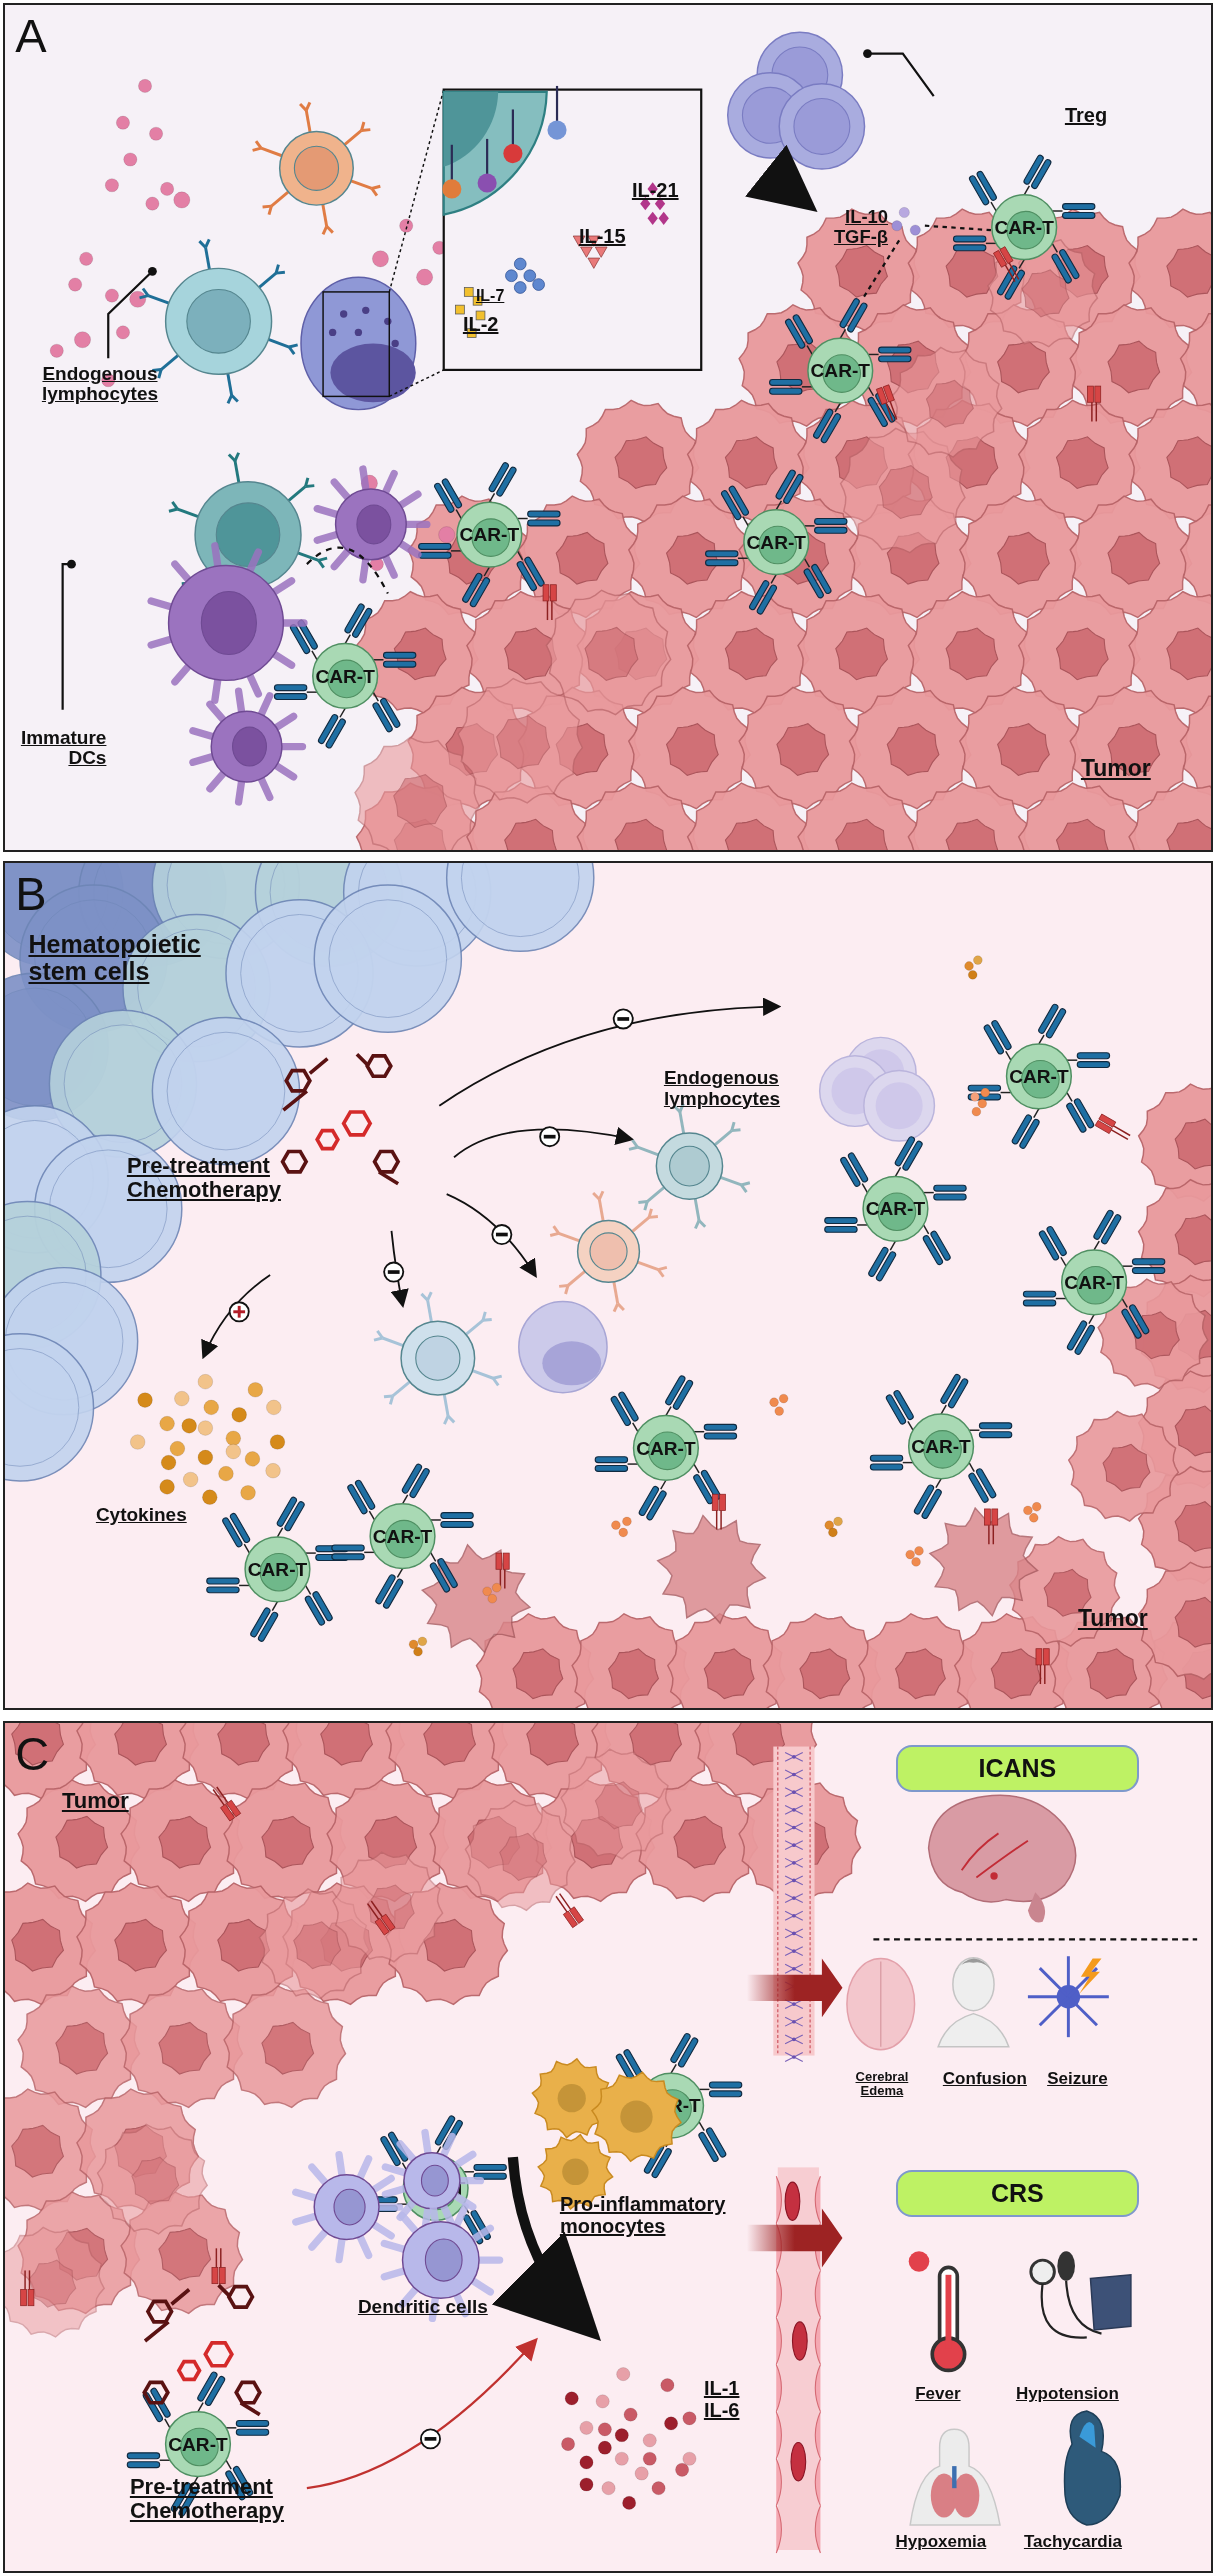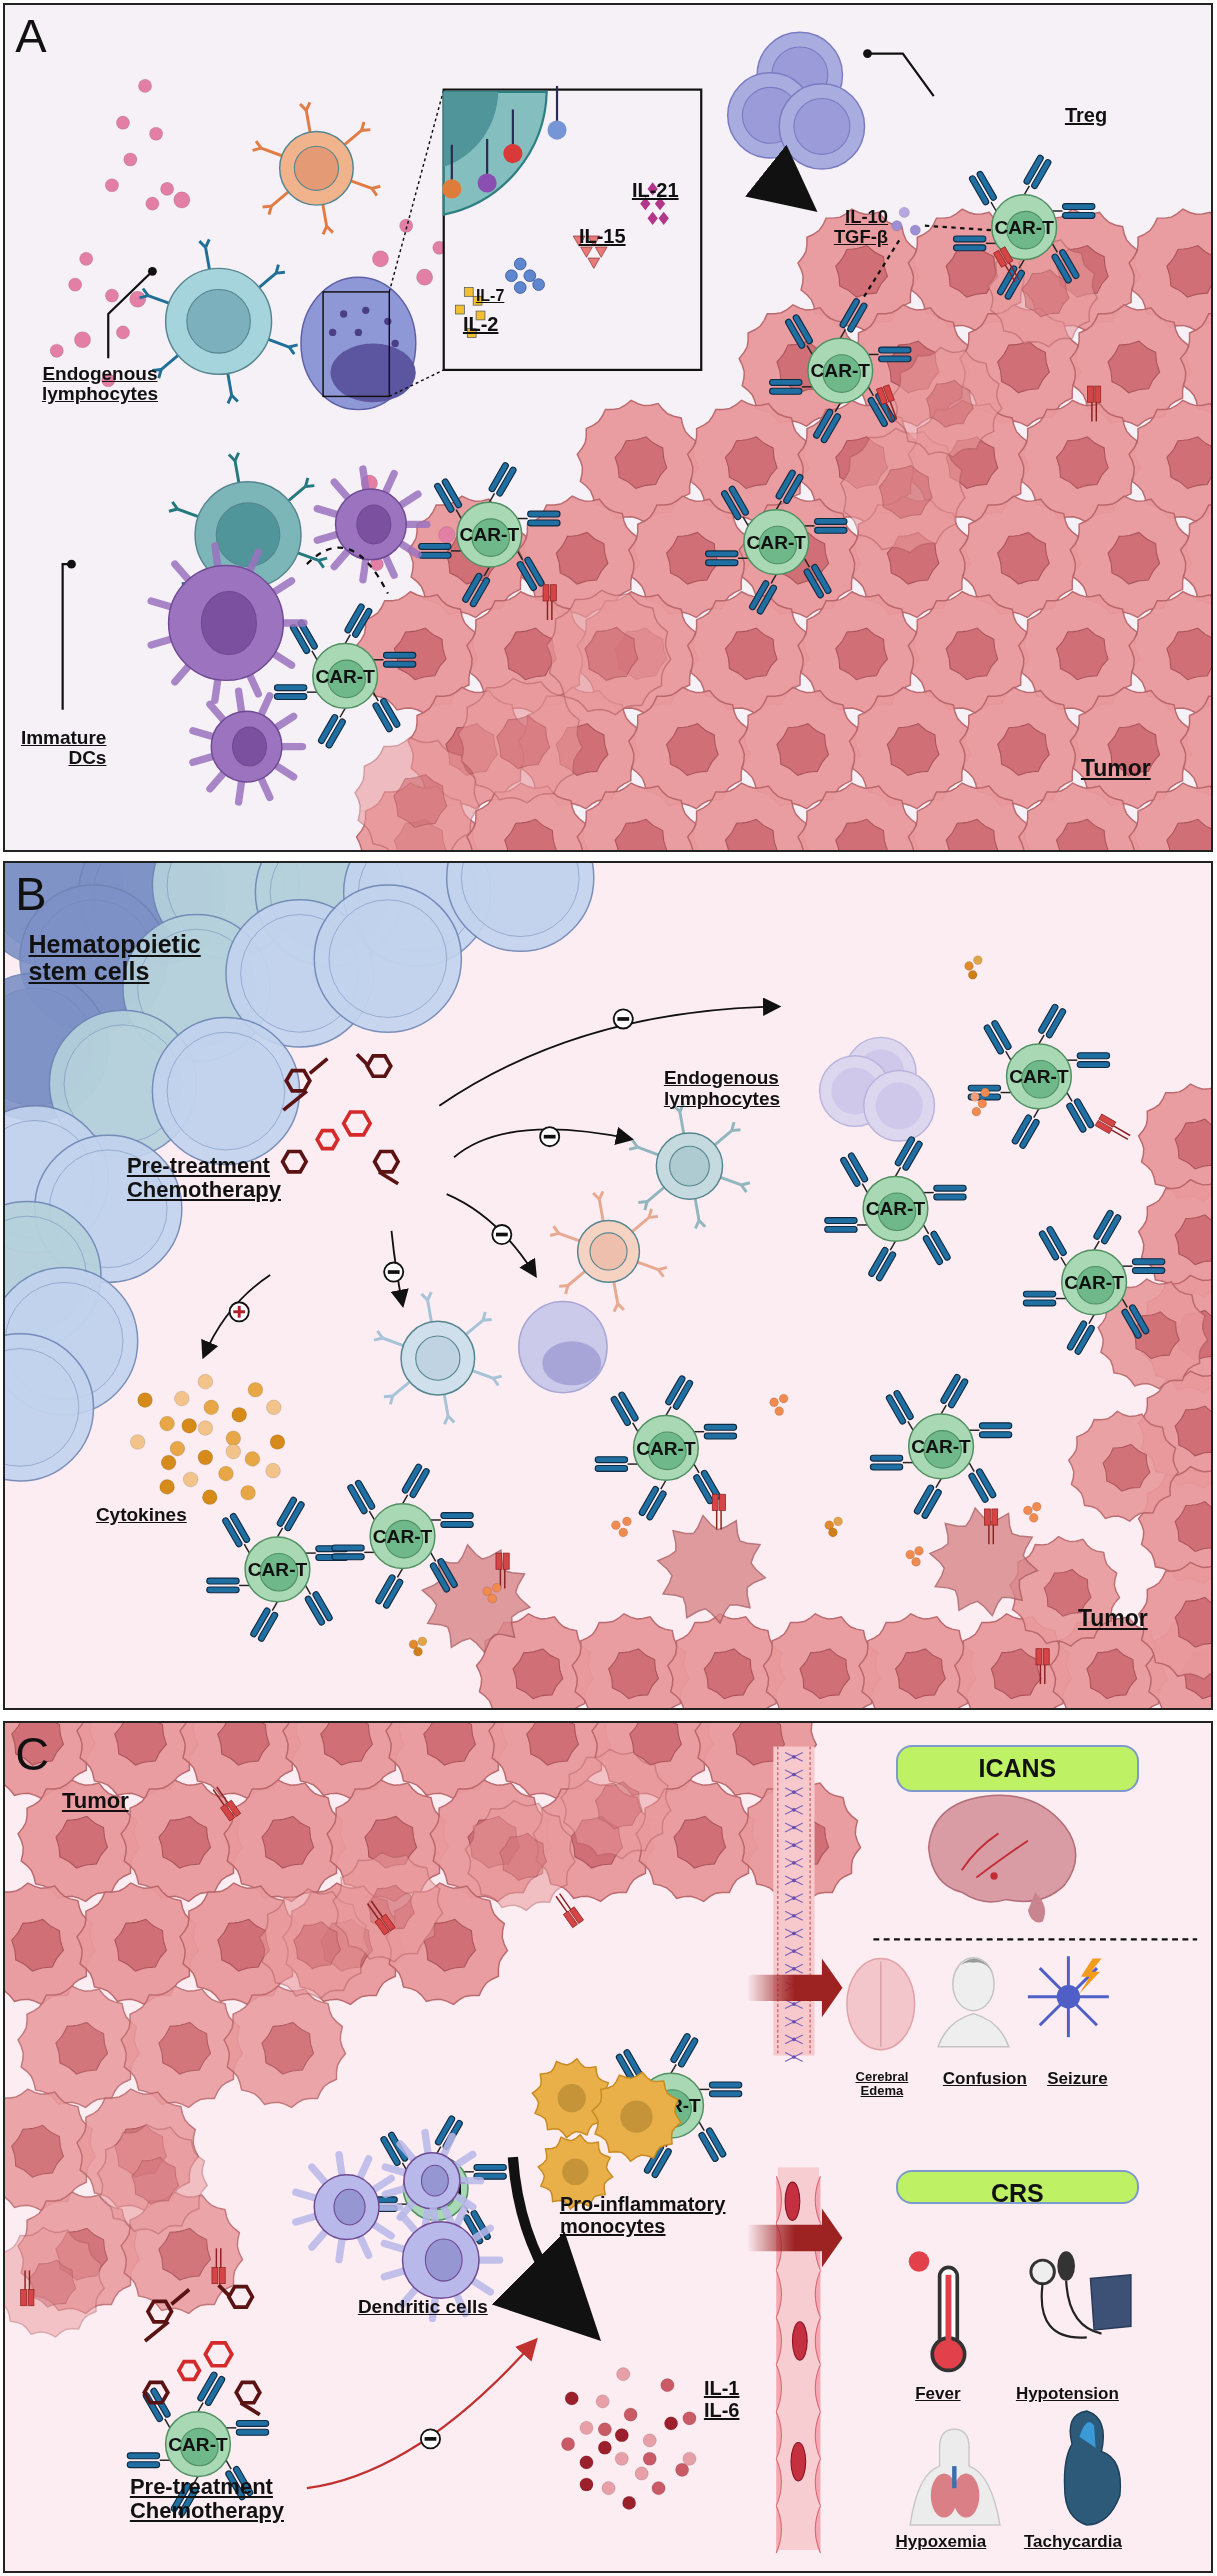--- a/index.html
+++ b/index.html
@@ -1771,21 +1771,21 @@
   <div class="lbl" style="left:125px;top:752px;font-size:22px;">
     <div>Pre-treatment</div>
     <div>Chemotherapy</div>
   </div>
   <div class="lbl" style="left:699px;top:655px;font-size:20px;">
     <div>IL-1</div>
     <div>IL-6</div>
   </div>
 
   <div class="box" style="left:891px;top:22px;width:243px;height:47px;line-height:43px;">ICANS</div>
-  <div class="box" style="left:891px;top:447px;width:243px;height:34px;line-height:43px;">CRS</div>
+  <div class="box" style="left:891px;top:447px;width:243px;height:47px;line-height:43px;">CRS</div>
 
   <div class="lbl" style="left:833px;top:347px;font-size:13px;text-align:center;width:88px;">
     <div>Cerebral</div>
     <div>Edema</div>
   </div>
   <div class="lbl" style="left:926px;top:347px;font-size:17px;text-align:right;width:96px;">
     <div>Confusion</div>
   </div>
   <div class="lbl" style="left:1032px;top:347px;font-size:17px;text-align:center;width:81px;">
     <div>Seizure</div>

